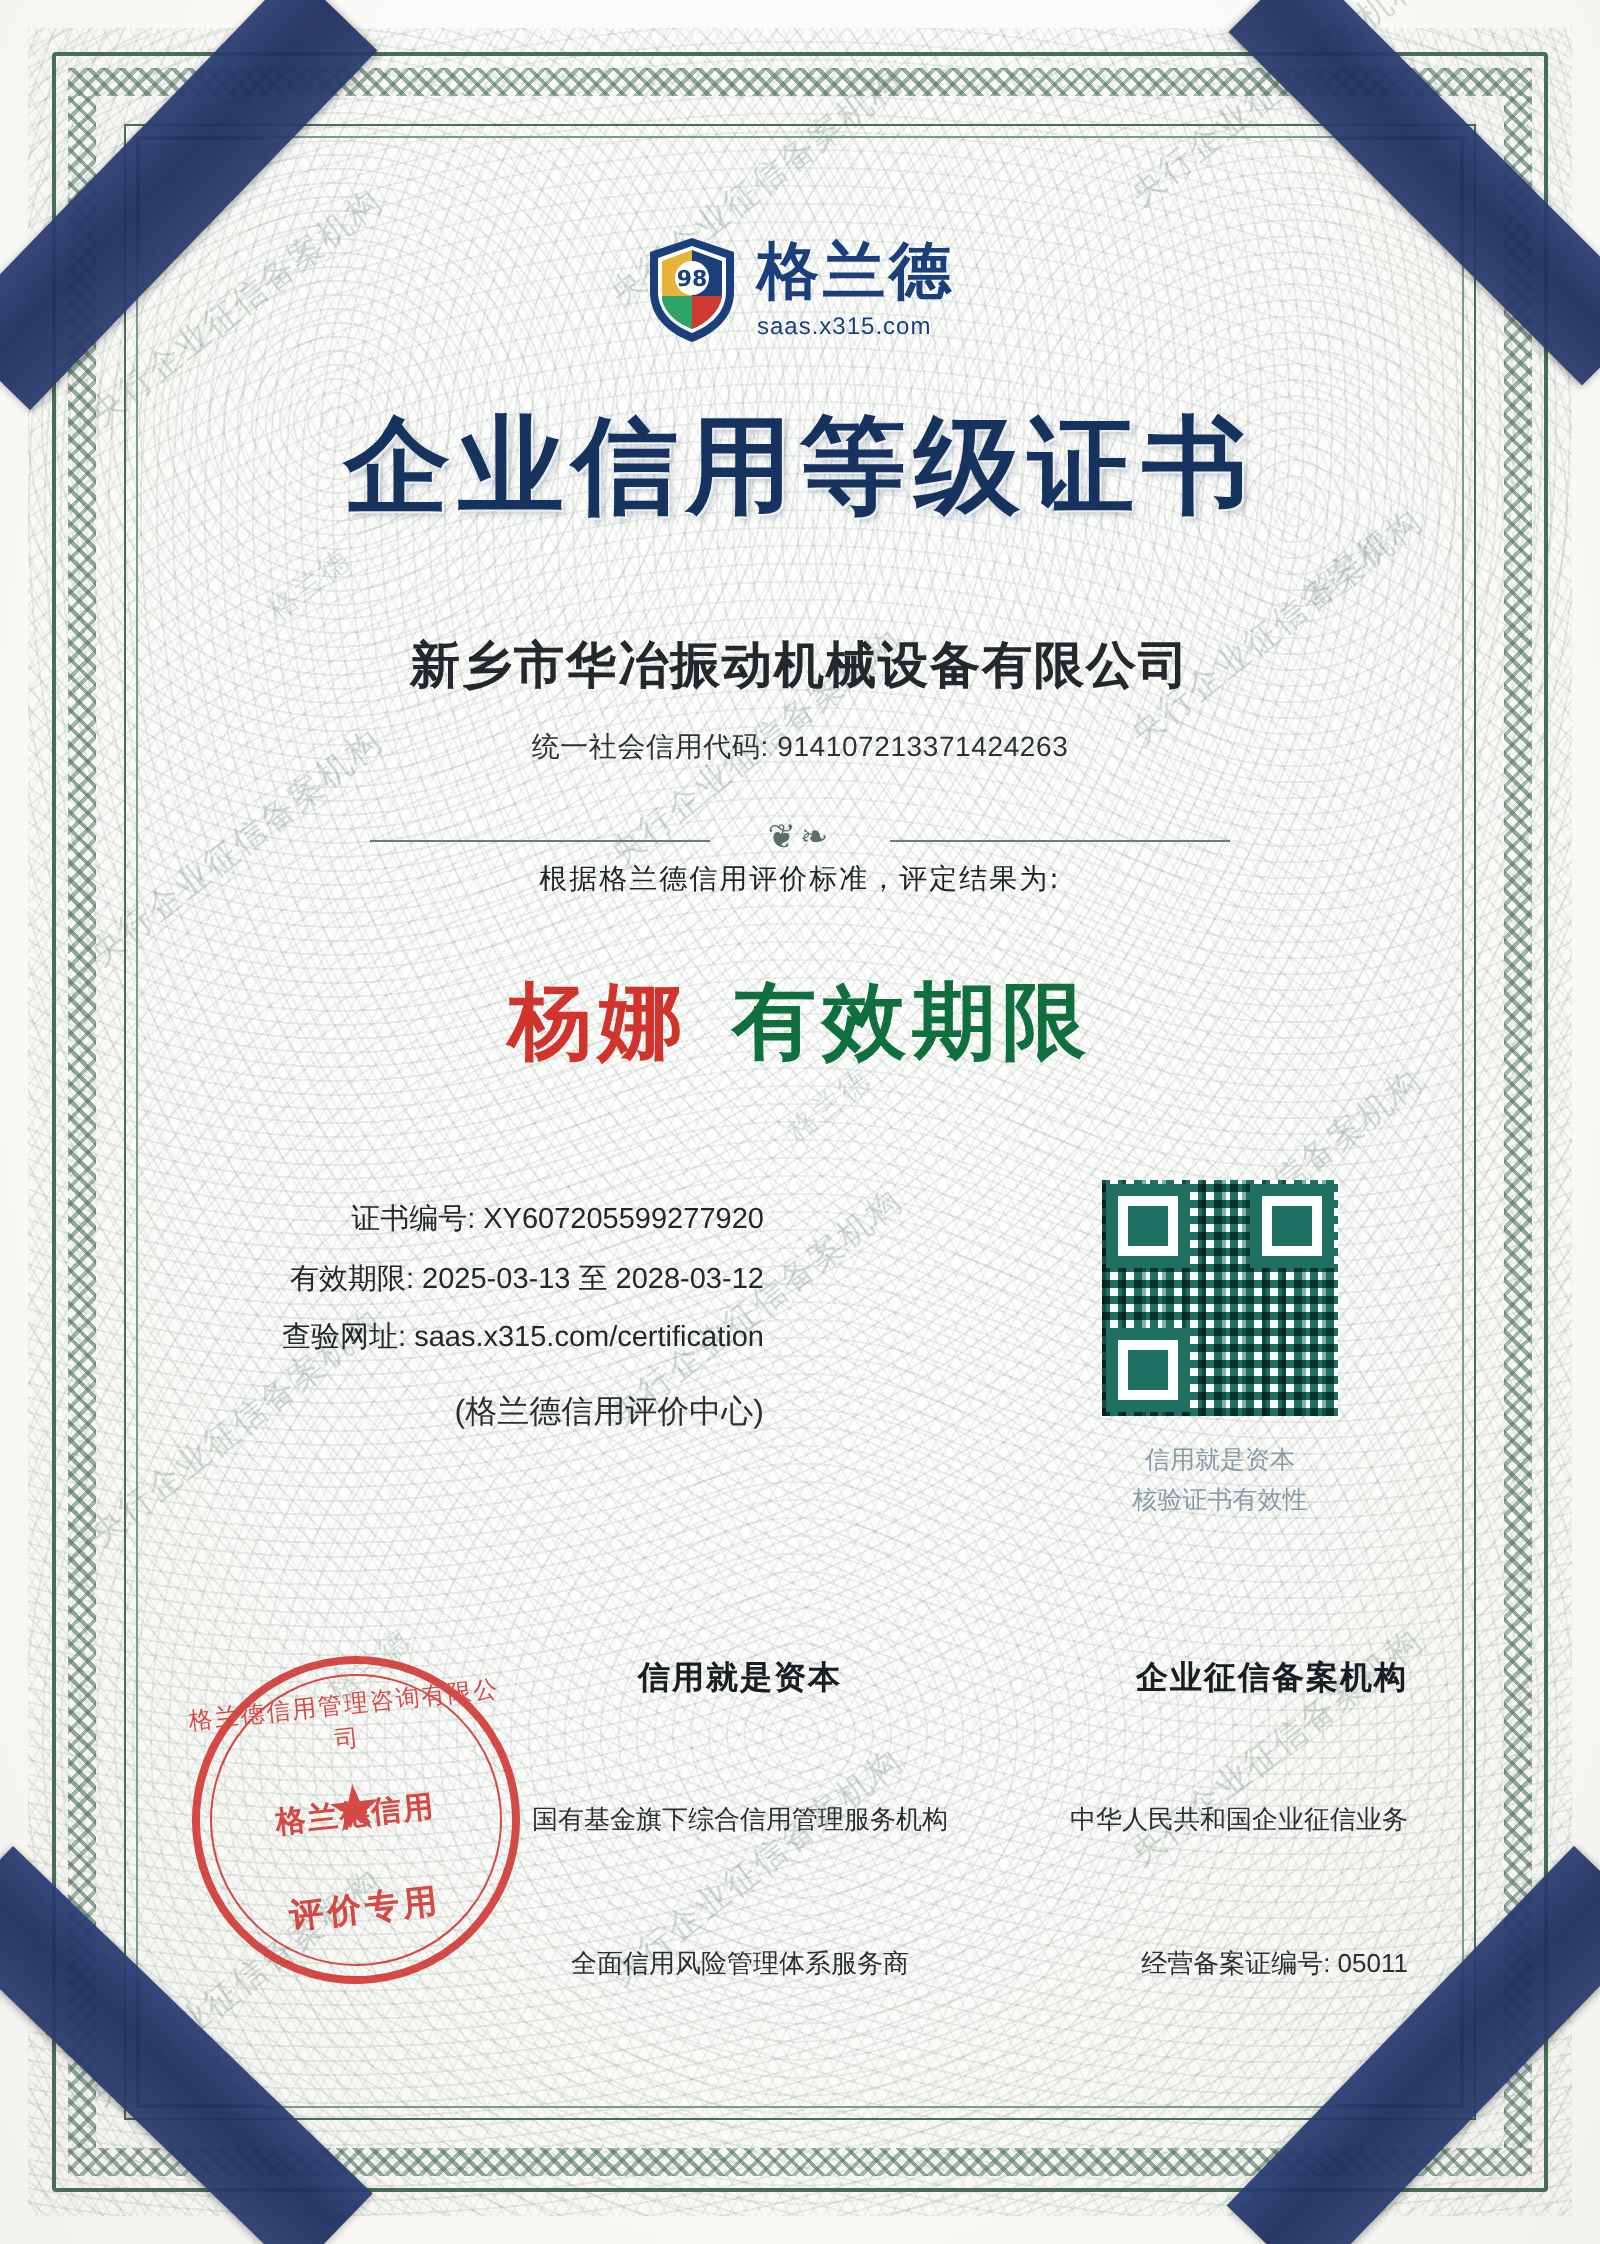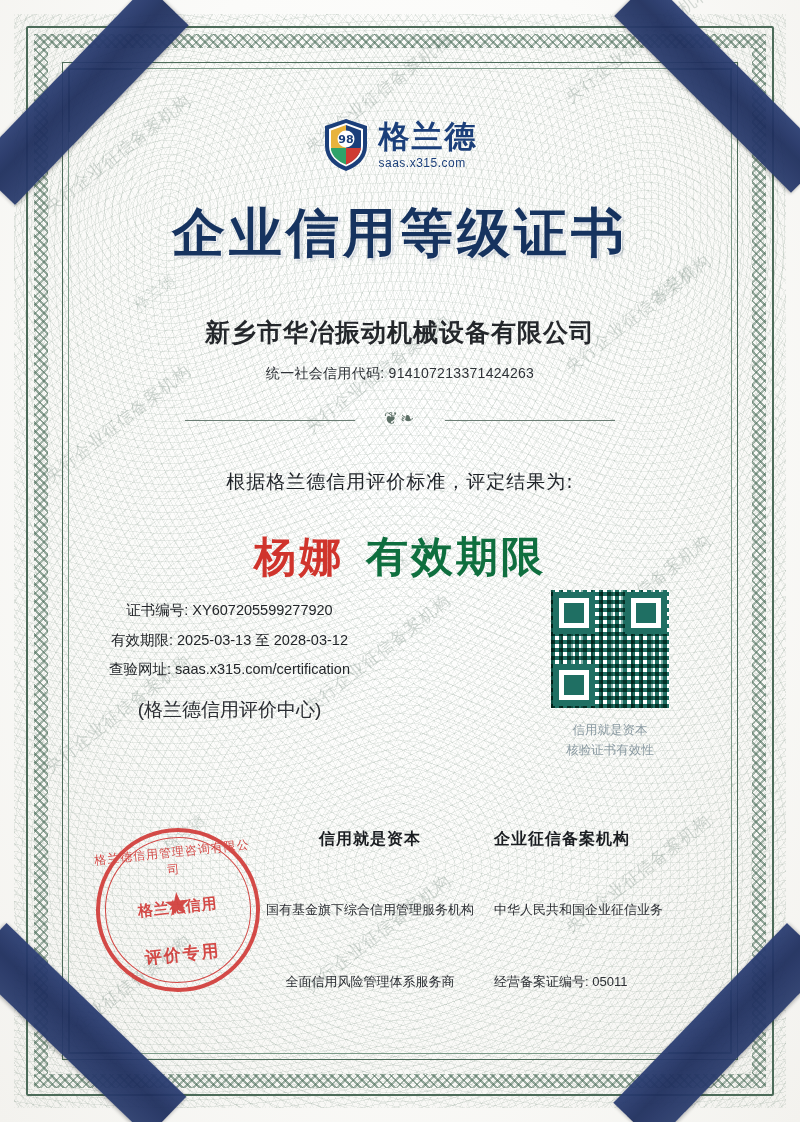--- a/index.html
+++ b/index.html
@@ -194,22 +194,21 @@
     position: absolute;
     left: 50%;
     top: -1px;
     transform: translateX(-50%);
     font-size: 17px;
     color: #5c6f66;
     letter-spacing: 2px;
   }
 
   .eval-line {
-    margin-top: 38px;
-    font-size: 19px;
+    font-size: 14px;
     color: #1f2328;
     letter-spacing: 1px;
     font-family: "DejaVu Sans", sans-serif;
   }
 
   .result-row {
     margin-top: 34px;
     display: flex;
     align-items: baseline;
     justify-content: center;
@@ -226,33 +225,33 @@
     font-size: 42px;
     font-weight: bold;
     color: #0f6f3f;
     letter-spacing: 3px;
     font-family: "DejaVu Sans", sans-serif;
   }
 
   
   .detail-block {
     position: absolute;
-    left: 109px;
+    left: 141px;
     top: 596px;
-    text-align: center;
+    text-align: right;
     line-height: 2.05;
     font-size: 14.5px;
     color: #23262a;
   }
   .detail-block .row { white-space: nowrap; }
   .detail-block .label { color: #23262a; }
   .detail-block .value { color: #23262a; }
   .detail-block .note {
     margin-top: 6px;
-    font-size: 19px;
+    font-size: 16px;
     color: #2b2e33;
   }
 
   .qr-block {
     position: absolute;
     right: 128px;
     top: 590px;
     width: 124px;
     text-align: center;
   }
@@ -296,21 +295,21 @@
     left: 96px;
     right: 96px;
     bottom: 128px;
     display: flex;
     align-items: flex-start;
     justify-content: space-between;
     color: #23262a;
   }
   .footer-col { text-align: center; }
   .footer-col.center { flex: 1; }
-  .footer-col.right { text-align: left; min-width: 210px; }
+  .footer-col.right { text-align: right; min-width: 210px; }
   .footer-head {
     font-size: 16px;
     font-weight: bold;
     color: #1a1d21;
     letter-spacing: 1px;
     margin-bottom: 10px;
     font-family: "DejaVu Sans", sans-serif;
   }
   .footer-line {
     font-size: 13px;

